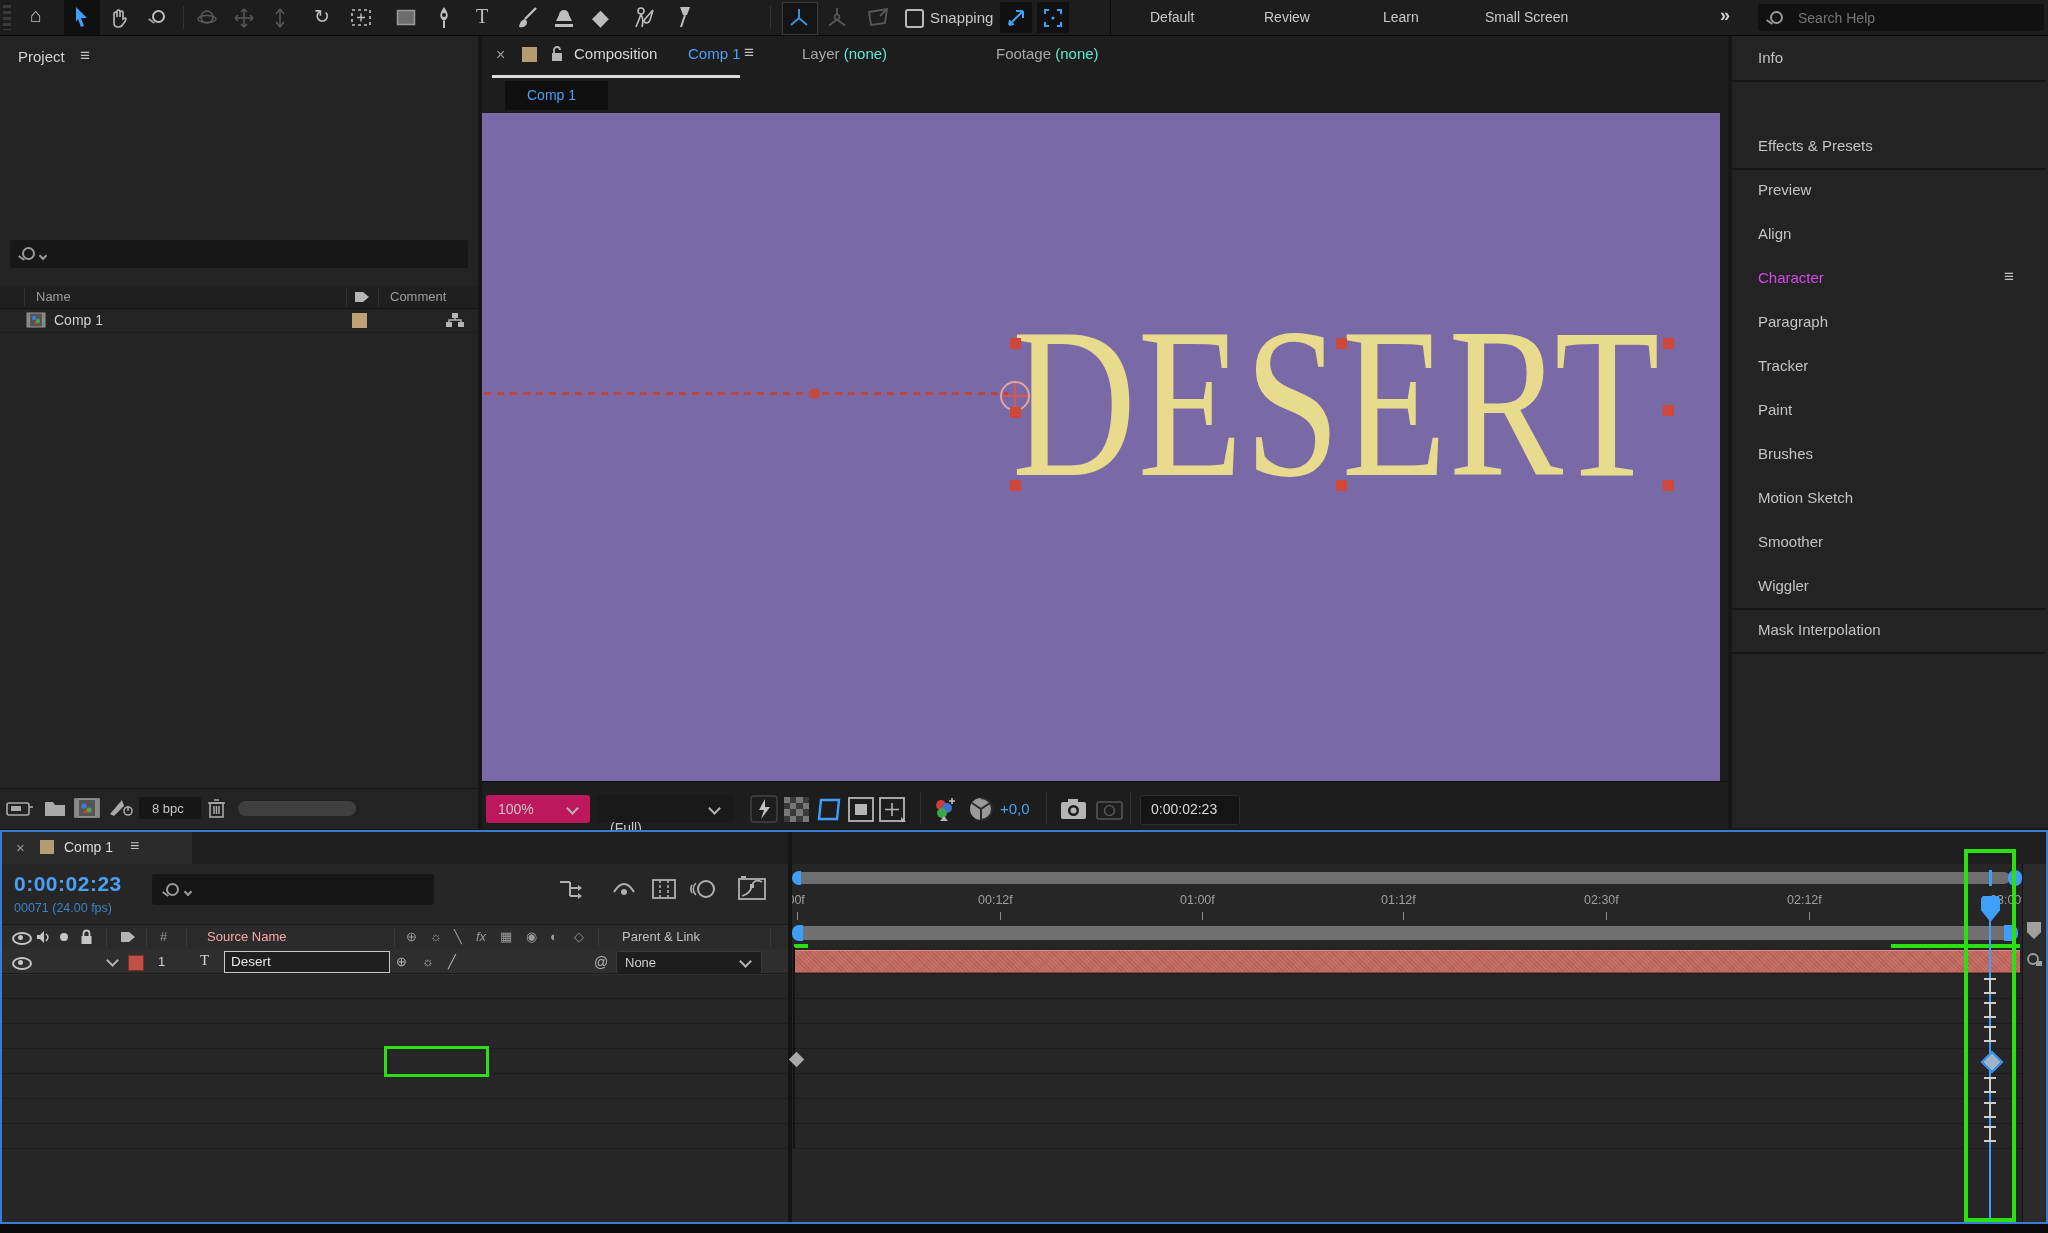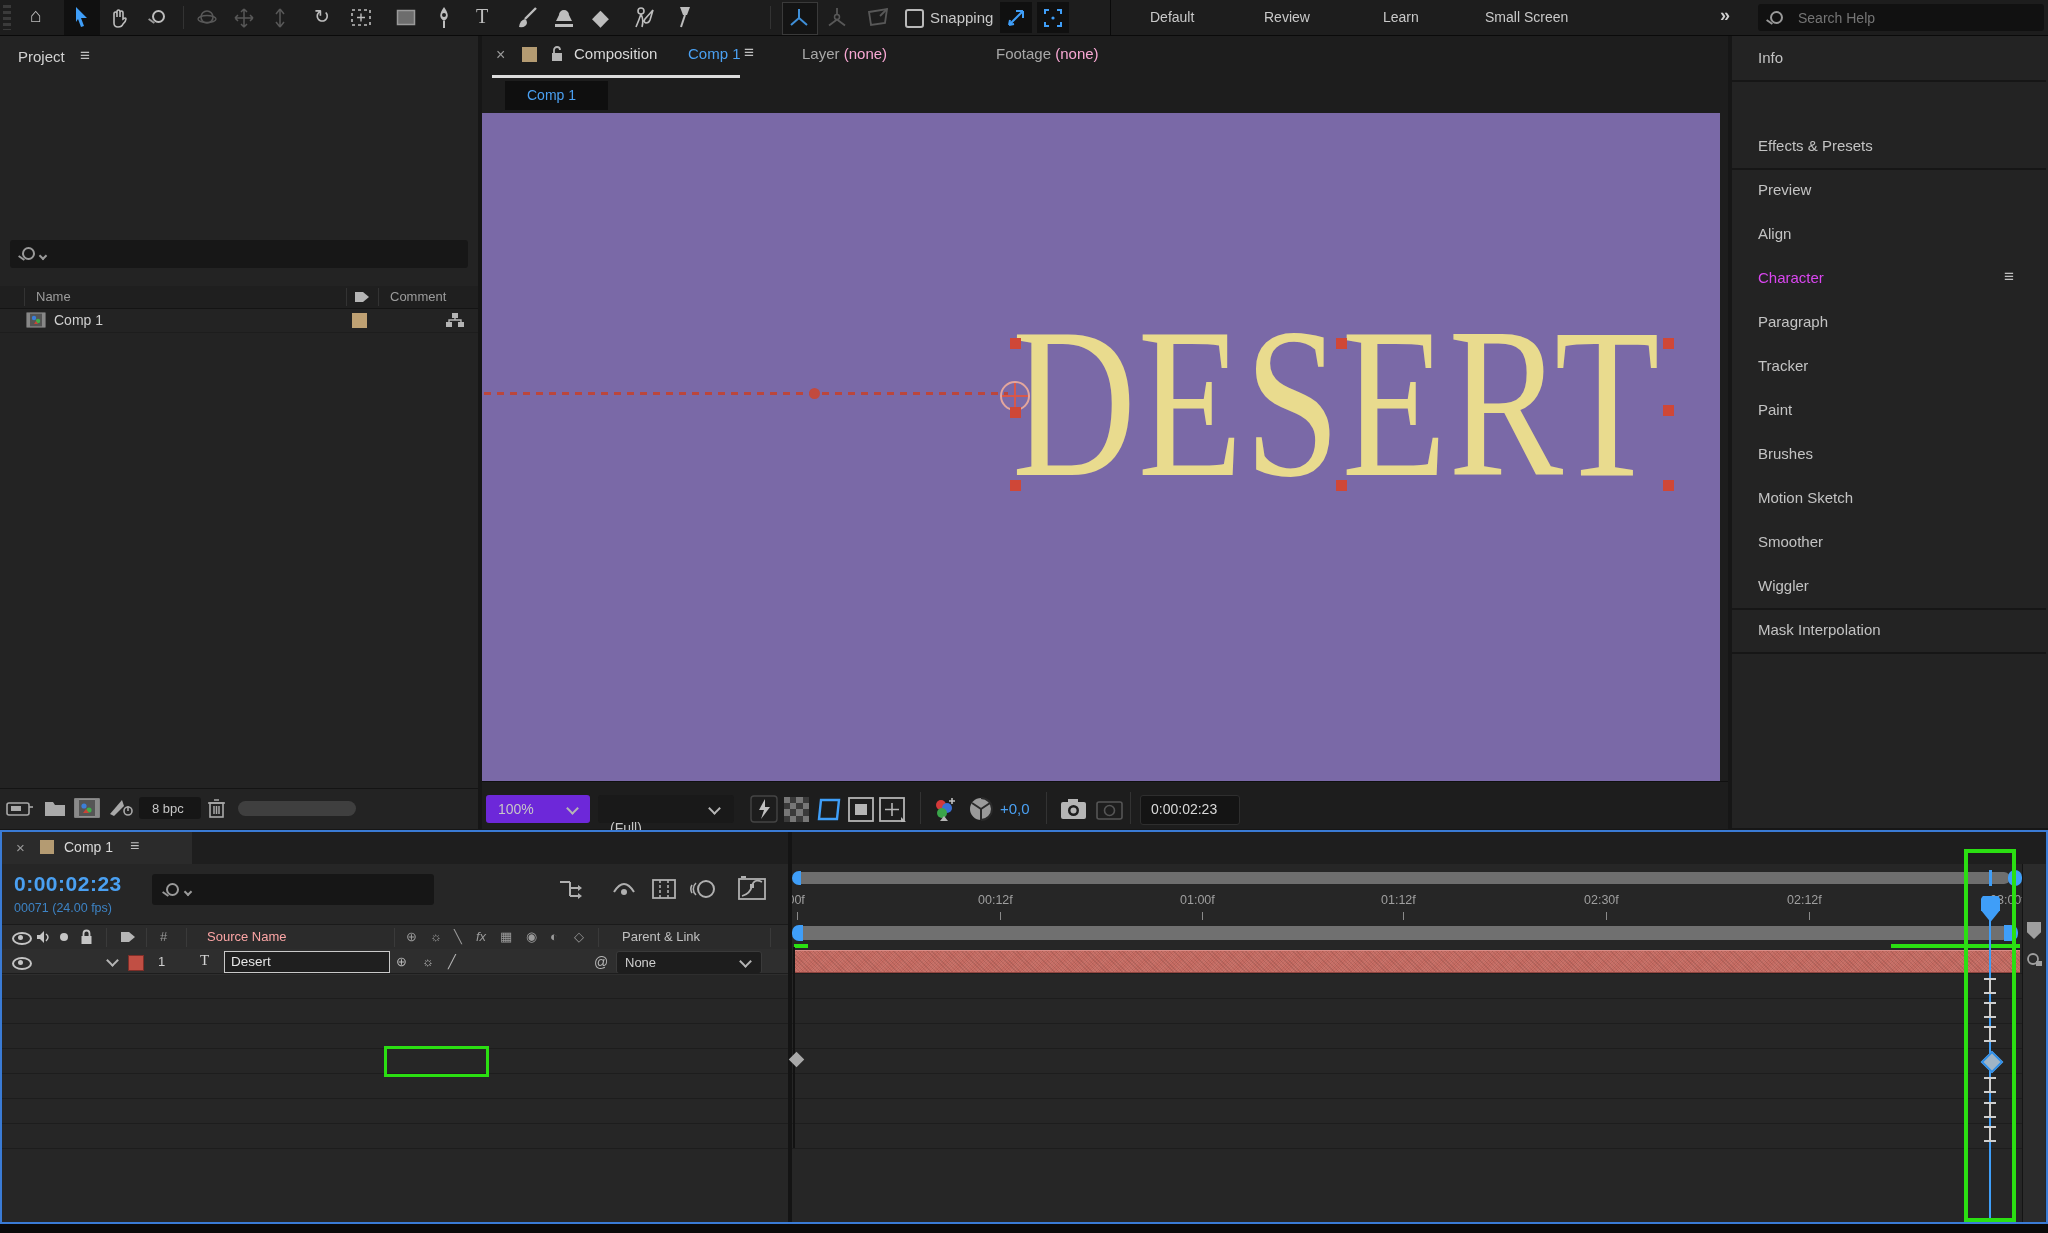--- a/index.html
+++ b/index.html
@@ -1,20 +1,20 @@
 <!DOCTYPE html>
 <html><head>
 <meta charset="utf-8">
 <style>
   html,body{margin:0;padding:0;background:#0d0d0d;}
   #app{position:relative;width:2048px;height:1233px;background:#161616;overflow:hidden;
        font-family:"Liberation Sans",sans-serif;color:#c7c7c7;font-size:13px;}
   .abs{position:absolute;}
   .t{position:absolute;white-space:nowrap;color:#c7c7c7;}
-  .dim{color:#f9a8d4;}
+  .dim{color:#5eead4;}
   .blue{color:#4aa0f2;}
   .sep-v{position:absolute;width:1px;background:#101010;}
   .panel{position:absolute;background:#232323;}
   .ibox{position:absolute;background:#161616;border-radius:3px;}
   .chev{position:absolute;width:7px;height:7px;border-right:2px solid #b5b5b5;border-bottom:2px solid #b5b5b5;transform:rotate(45deg);}
   .lens{position:absolute;width:9px;height:9px;border:2px solid #9a9a9a;border-radius:50%;}
   .lens::after{content:'';position:absolute;left:-6px;top:8px;width:7px;height:2px;background:#9a9a9a;transform:rotate(35deg);}
   .eye{position:absolute;width:16px;height:9px;border:2px solid #c5c5c5;border-radius:50%;}
   .eye::after{content:'';position:absolute;left:4px;top:1px;width:5px;height:5px;background:#c5c5c5;border-radius:50%;}
   .diamond{position:absolute;transform:rotate(45deg);}
@@ -231,21 +231,21 @@
       </div>
     </div>
 
     <div class="abs" style="left:23px;top:45px;width:103px;height:29px;background:#0f0f0f;">
       <div class="t blue" style="left:22px;top:6px;font-size:14px;">Comp 1</div>
     </div>
 
     <div class="abs" style="left:0;top:77px;width:1238px;height:668px;background:#7a69a7;"></div>
 
     <div class="abs" style="left:0;top:745px;width:1246px;height:47px;background:#1d1d1d;border-top:1px solid #101010;">
-      <div class="abs" style="left:4px;top:13px;width:104px;height:28px;background:#6d28d9;border-radius:3px;">
+      <div class="abs" style="left:4px;top:13px;width:104px;height:28px;background:#be185d;border-radius:3px;">
         <div class="t" style="left:12px;top:6px;font-size:14px;">100%</div>
         <div class="chev" style="left:82px;top:9px;"></div>
       </div>
       <div class="abs" style="left:116px;top:13px;width:136px;height:28px;background:#191919;border-radius:3px;">
         <div class="t" style="left:12px;top:6px;font-size:14px;margin-top:19px;">(Full)</div>
         <div class="chev" style="left:112px;top:9px;"></div>
       </div>
       <svg class="abs" style="left:268px;top:13px;" width="28" height="28">
           <rect x="1" y="1" width="26" height="26" rx="3" fill="none" stroke="#444" stroke-width="1.4"></rect>
           <path d="M15 4 L9 15 h5 L11 24 L20 12 h-5 z" fill="#c0c0c0"></path>

